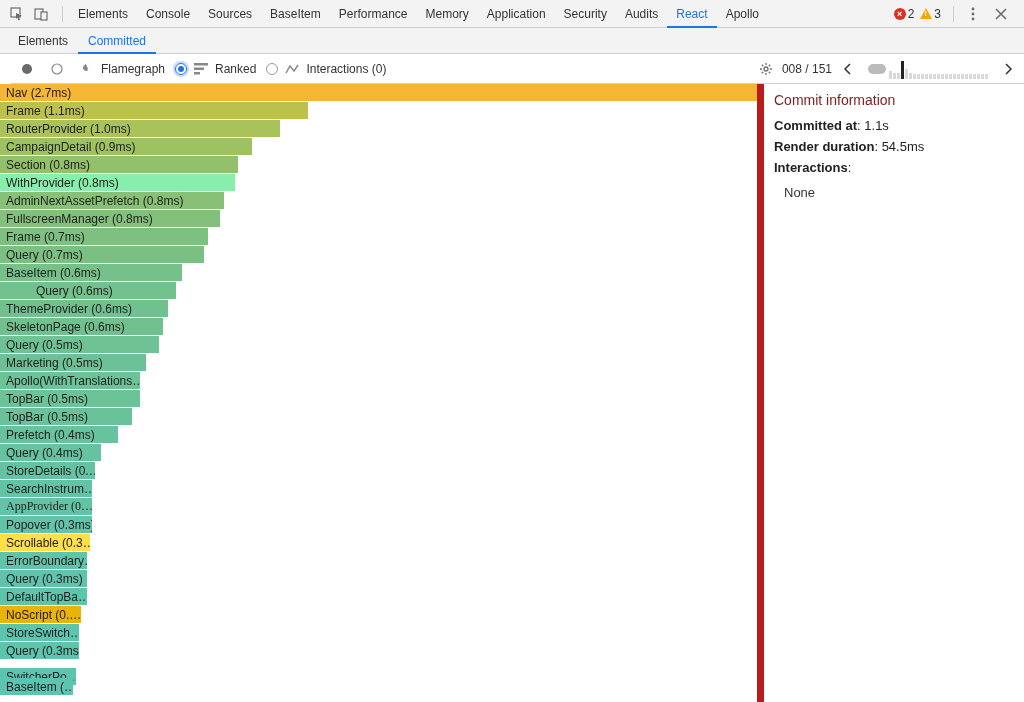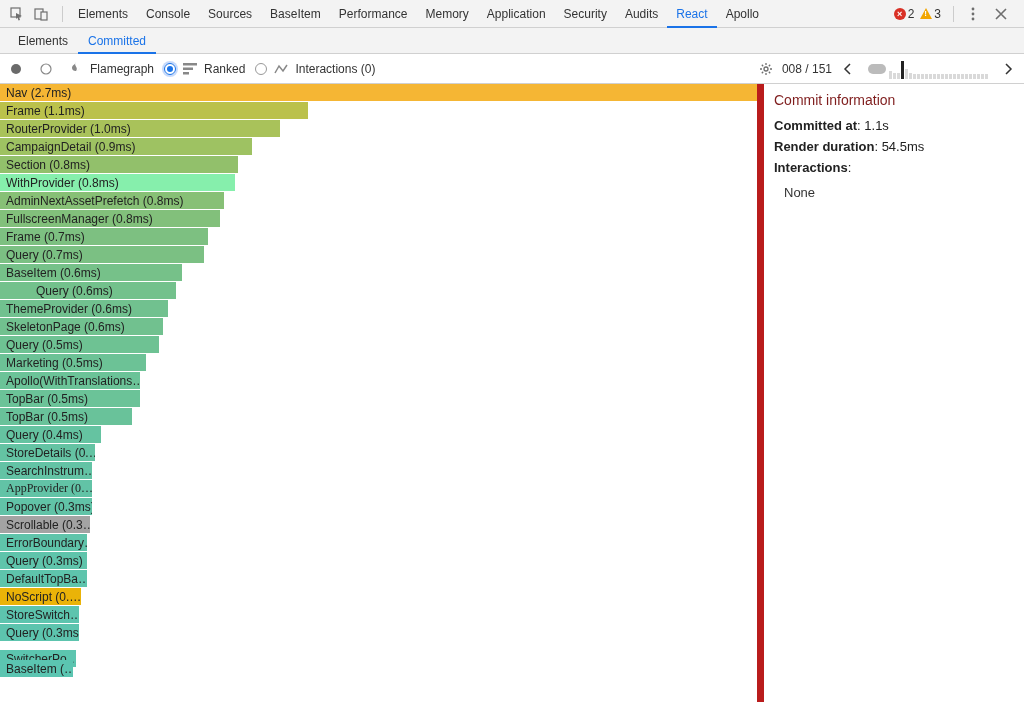--- a/index.html
+++ b/index.html
@@ -14,21 +14,21 @@
   .toolbar-right { margin-left: auto; display: flex; align-items: center; gap: 4px; }
   .status-icon { display: flex; align-items: center; gap: 2px; margin-right: 2px; }
   .err-circle { width: 12px; height: 12px; border-radius: 50%; background: #d93025; color: #fff; font-size: 9px; display: flex; align-items: center; justify-content: center; font-weight: bold; }
   .warn-triangle { width: 0; height: 0; border-left: 6px solid transparent; border-right: 6px solid transparent; border-bottom: 11px solid #f2a600; position: relative; }
   .warn-triangle::after { content: "!"; position: absolute; top: 1px; left: -2px; color: #fff; font-size: 8px; font-weight: bold; }
 
   .subtabs { height: 26px; background: #f3f3f3; border-bottom: 1px solid #d0d0d0; display: flex; align-items: center; padding: 0 8px; }
   .subtab { padding: 0 10px; height: 26px; line-height: 26px; color: #333; cursor: pointer; }
   .subtab.active { color: #1a73e8; border-bottom: 2px solid #1a73e8; }
   
-  .controls { height: 30px; border-bottom: 1px solid #d0d0d0; display: flex; align-items: center; padding: 0 6px; background: #fff; }
+  .controls { height: 30px; border-bottom: 1px solid #d0d0d0; display: flex; align-items: center; padding: 0 6px; background: #fff; margin-left: 11px; }
   .ctrl-icon { width: 20px; height: 20px; display: flex; align-items: center; justify-content: center; cursor: pointer; color: #5f6368; }
   .ctrl-sep { width: 10px; }
   .radio { width: 12px; height: 12px; border: 1px solid #999; border-radius: 50%; cursor: pointer; }
   .radio.selected { border: 1px solid #1a73e8; position: relative; box-shadow: 0 0 0 2px rgba(66,133,244,0.3); }
   .radio.selected::after { content: ""; position: absolute; top: 2px; left: 2px; width: 6px; height: 6px; background: #1a73e8; border-radius: 50%; }
   .ctrl-label { margin: 0 10px 0 4px; color: #333; }
   .controls-right { margin-left: auto; display: flex; align-items: center; gap: 6px; }
   .commit-nav { font-variant-numeric: tabular-nums; }
   .commitbar { display: flex; align-items: flex-end; height: 20px; gap: 1px; margin: 0 4px; }
   .commitbar .pill { width: 18px; height: 10px; border-radius: 5px; background: #bbb; margin-right: 2px; align-self: center; }
@@ -252,36 +252,39 @@
       <div class="bar-row">
         <div class="bar-fill" style="width: 18.5%; background: rgb(107, 195, 152);">Apollo(WithTranslations…</div>
       </div>
       <div class="bar-row">
         <div class="bar-fill" style="width: 18.5%; background: rgb(107, 195, 152);">TopBar (0.5ms)</div>
       </div>
       <div class="bar-row">
         <div class="bar-fill" style="width: 17.4%; background: rgb(105, 194, 154);">TopBar (0.5ms)</div>
       </div>
       <div class="bar-row">
+        <div class="bar-fill" style="width: 15.6%; background: rgb(103, 195, 158);">Prefetch (0.4ms)</div>
+      </div>
+      <div class="bar-row">
         <div class="bar-fill" style="width: 13.3%; background: rgb(101, 195, 161);">Query (0.4ms)</div>
       </div>
       <div class="bar-row">
         <div class="bar-fill" style="width: 12.6%; background: rgb(100, 195, 163);">StoreDetails (0.…</div>
       </div>
       <div class="bar-row">
         <div class="bar-fill" style="width: 12.2%; background: rgb(99, 195, 165);">SearchInstrum…</div>
       </div>
       <div class="bar-row">
         <div class="bar-fill" style="width: 12.2%; background: rgb(98, 195, 166); font-family: Liberation Serif, serif;">AppProvider (0…</div>
       </div>
       <div class="bar-row">
         <div class="bar-fill" style="width: 12.2%; background: rgb(97, 195, 167);">Popover (0.3ms)</div>
       </div>
       <div class="bar-row">
-        <div class="bar-fill" style="width: 11.9%; background: #a3a3a3;">Scrollable (0.3…</div>
+        <div class="bar-fill" style="width: 11.9%; background: #fde047;">Scrollable (0.3…</div>
       </div>
       <div class="bar-row">
         <div class="bar-fill" style="width: 11.5%; background: rgb(95, 196, 170);">ErrorBoundary…</div>
       </div>
       <div class="bar-row">
         <div class="bar-fill" style="width: 11.5%; background: rgb(95, 196, 171);">Query (0.3ms)</div>
       </div>
       <div class="bar-row">
         <div class="bar-fill" style="width: 11.5%; background: rgb(94, 196, 172);">DefaultTopBa…</div>
       </div>

